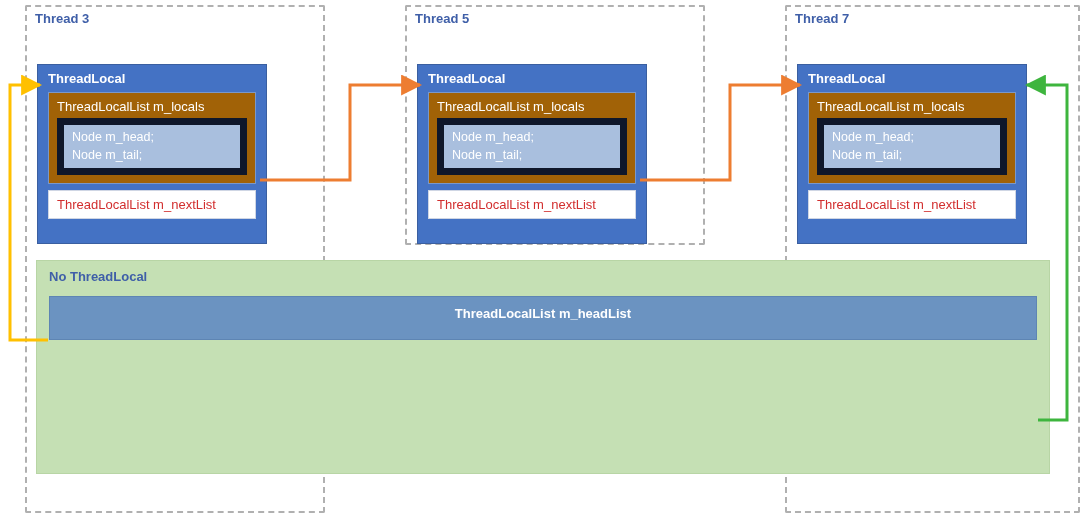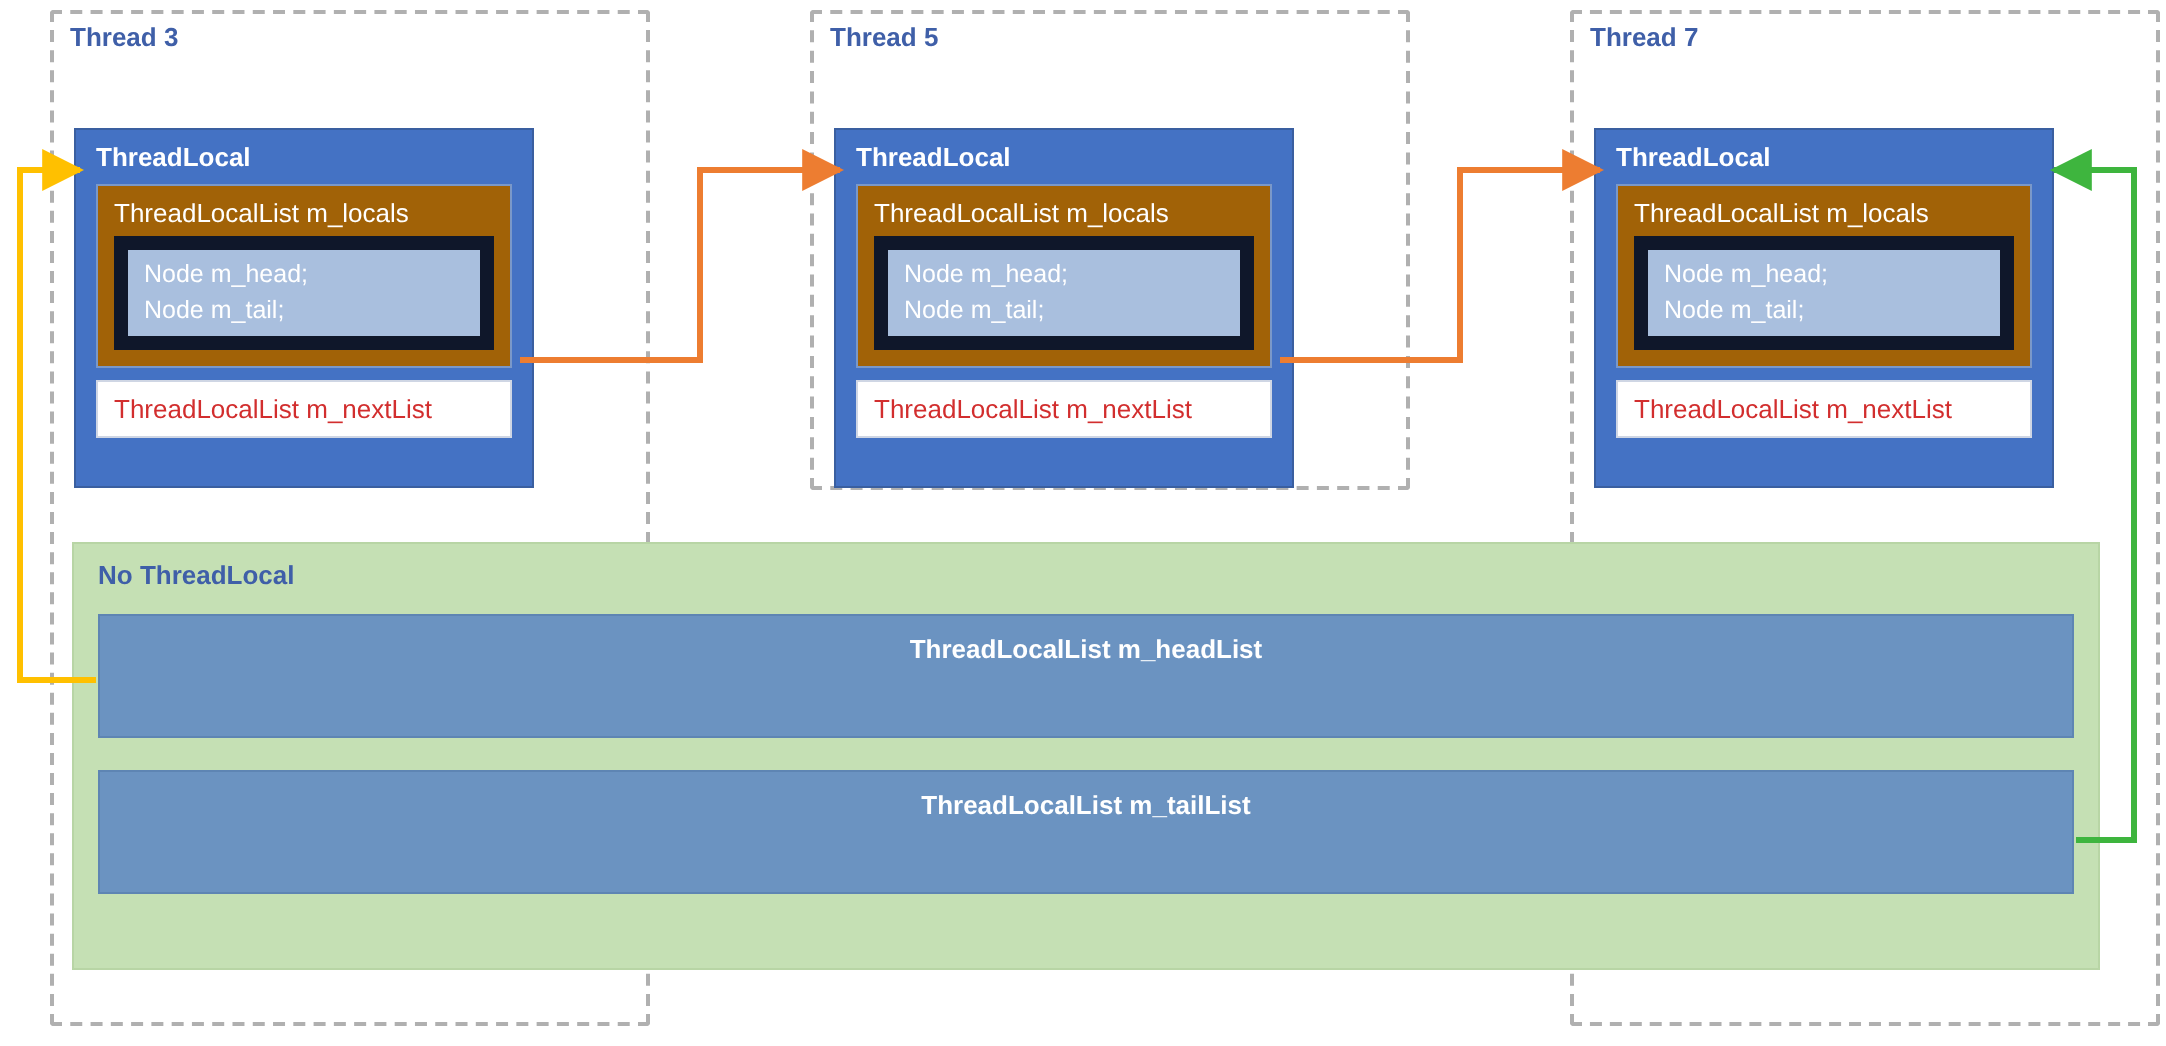--- a/index.html
+++ b/index.html
@@ -80,21 +80,21 @@
     padding: 8px 12px 6px 12px;
   }
   .list-bar {
     background: #6b93c1;
     border: 1px solid #5e85b3;
     color: #ffffff;
     font-size: 13px;
     font-weight: 600;
     text-align: center;
     margin: 6px 12px;
-    height: 62px;
+    height: 44px;
     line-height: 26px;
     padding-top: 4px;
     box-sizing: border-box;
   }
   svg.arrows {
     position: absolute;
     top: 0;
     left: 0;
     width: 1083px;
     height: 523px;
@@ -145,24 +145,23 @@
   <div class="tl-locals">
     <div class="tl-locals-title">ThreadLocalList m_locals</div>
     <div class="tl-node">
       <span>Node m_head;</span><br>
       <span>Node m_tail;</span>
     </div>
   </div>
   <div class="tl-next">ThreadLocalList m_nextList</div>
 </div>
 
-<div class="no-tl-box" style="left:36px; top:271px; width:1014px; height:214px;">
+<div class="no-tl-box" style="left:36px; top:260px; width:1014px; height:214px;">
   <div class="no-tl-title">No ThreadLocal</div>
   <div class="list-bar"><span>ThreadLocalList m_headList</span></div>
-  <div class="list-bar" style="margin-top:16px;"><span>ThreadLocalList m_tailList</span></div>
 </div>
 
 <svg class="arrows">
   <defs>
     <marker id="arr-orange" viewBox="0 0 10 10" refX="9" refY="5" markerWidth="7" markerHeight="7" orient="auto-start-reverse">
       <path d="M 0 0 L 10 5 L 0 10 z" fill="#ED7D31"></path>
     </marker>
     <marker id="arr-yellow" viewBox="0 0 10 10" refX="9" refY="5" markerWidth="7" markerHeight="7" orient="auto-start-reverse">
       <path d="M 0 0 L 10 5 L 0 10 z" fill="#FFC000"></path>
     </marker>

